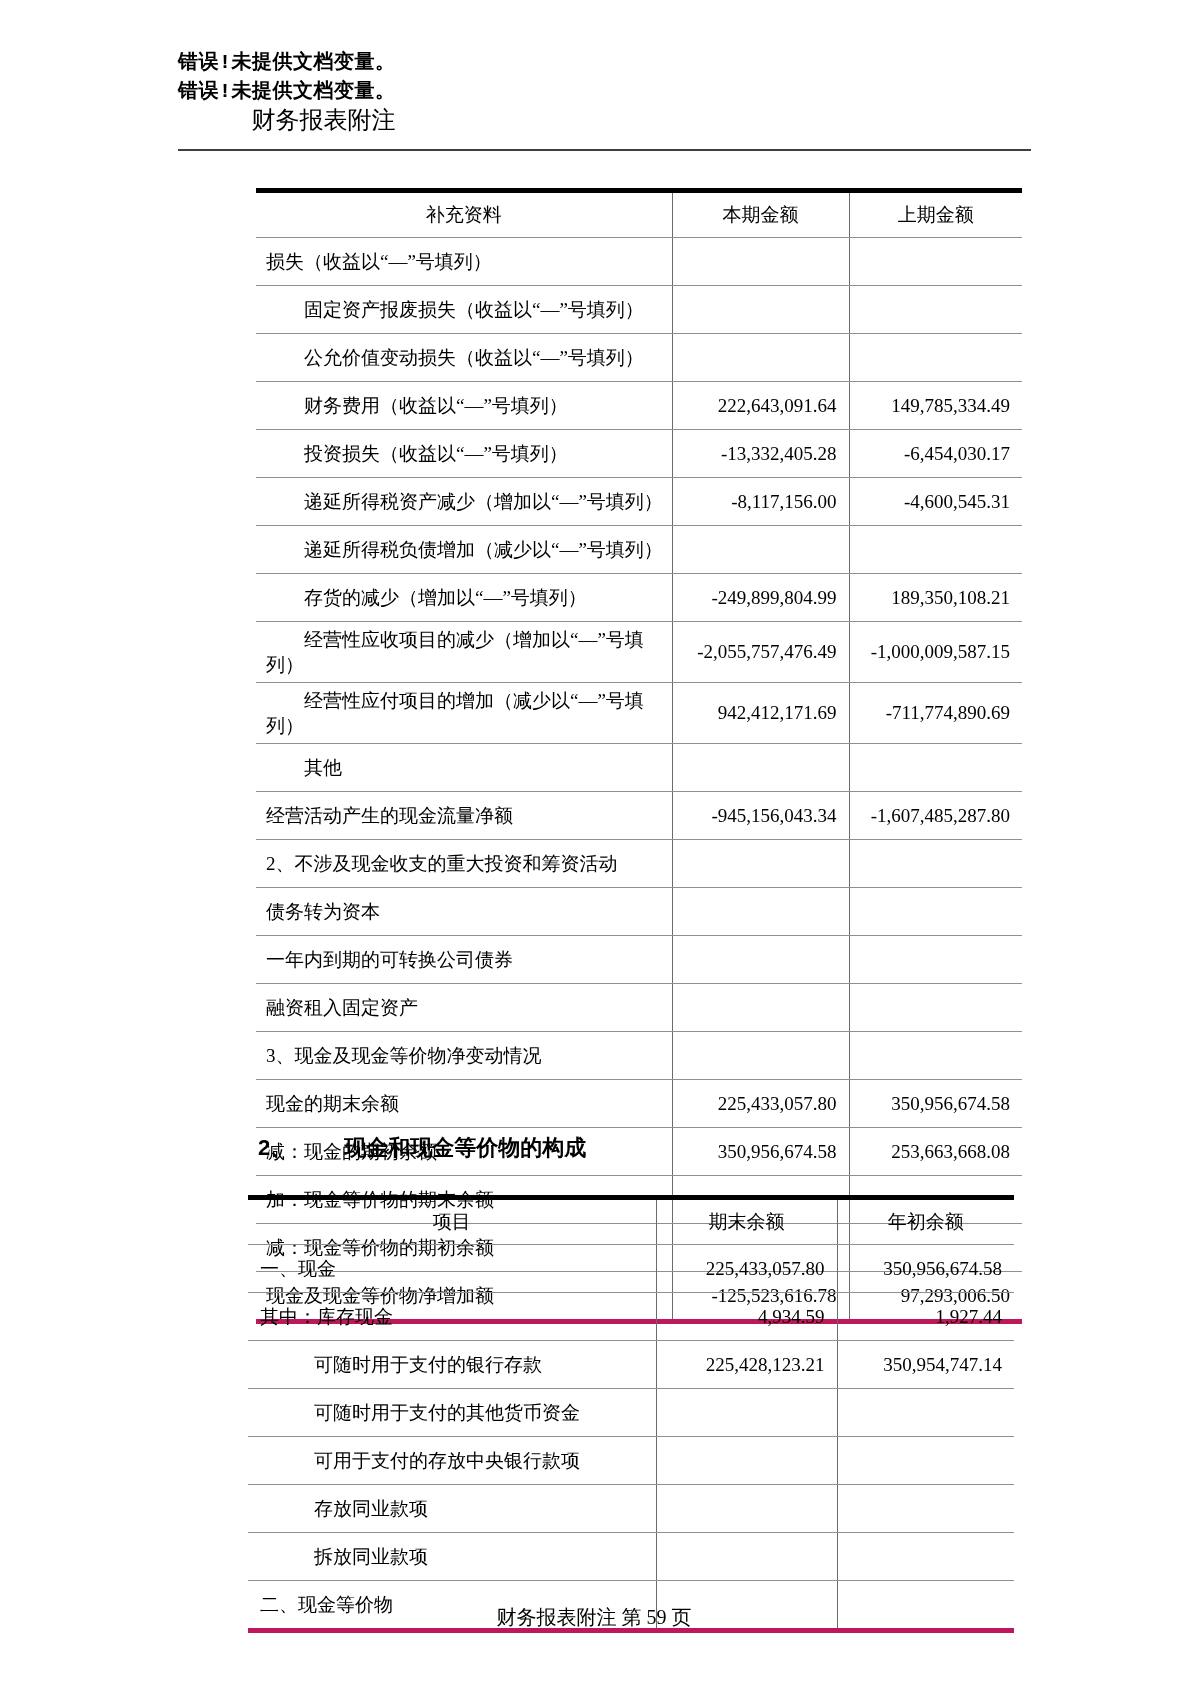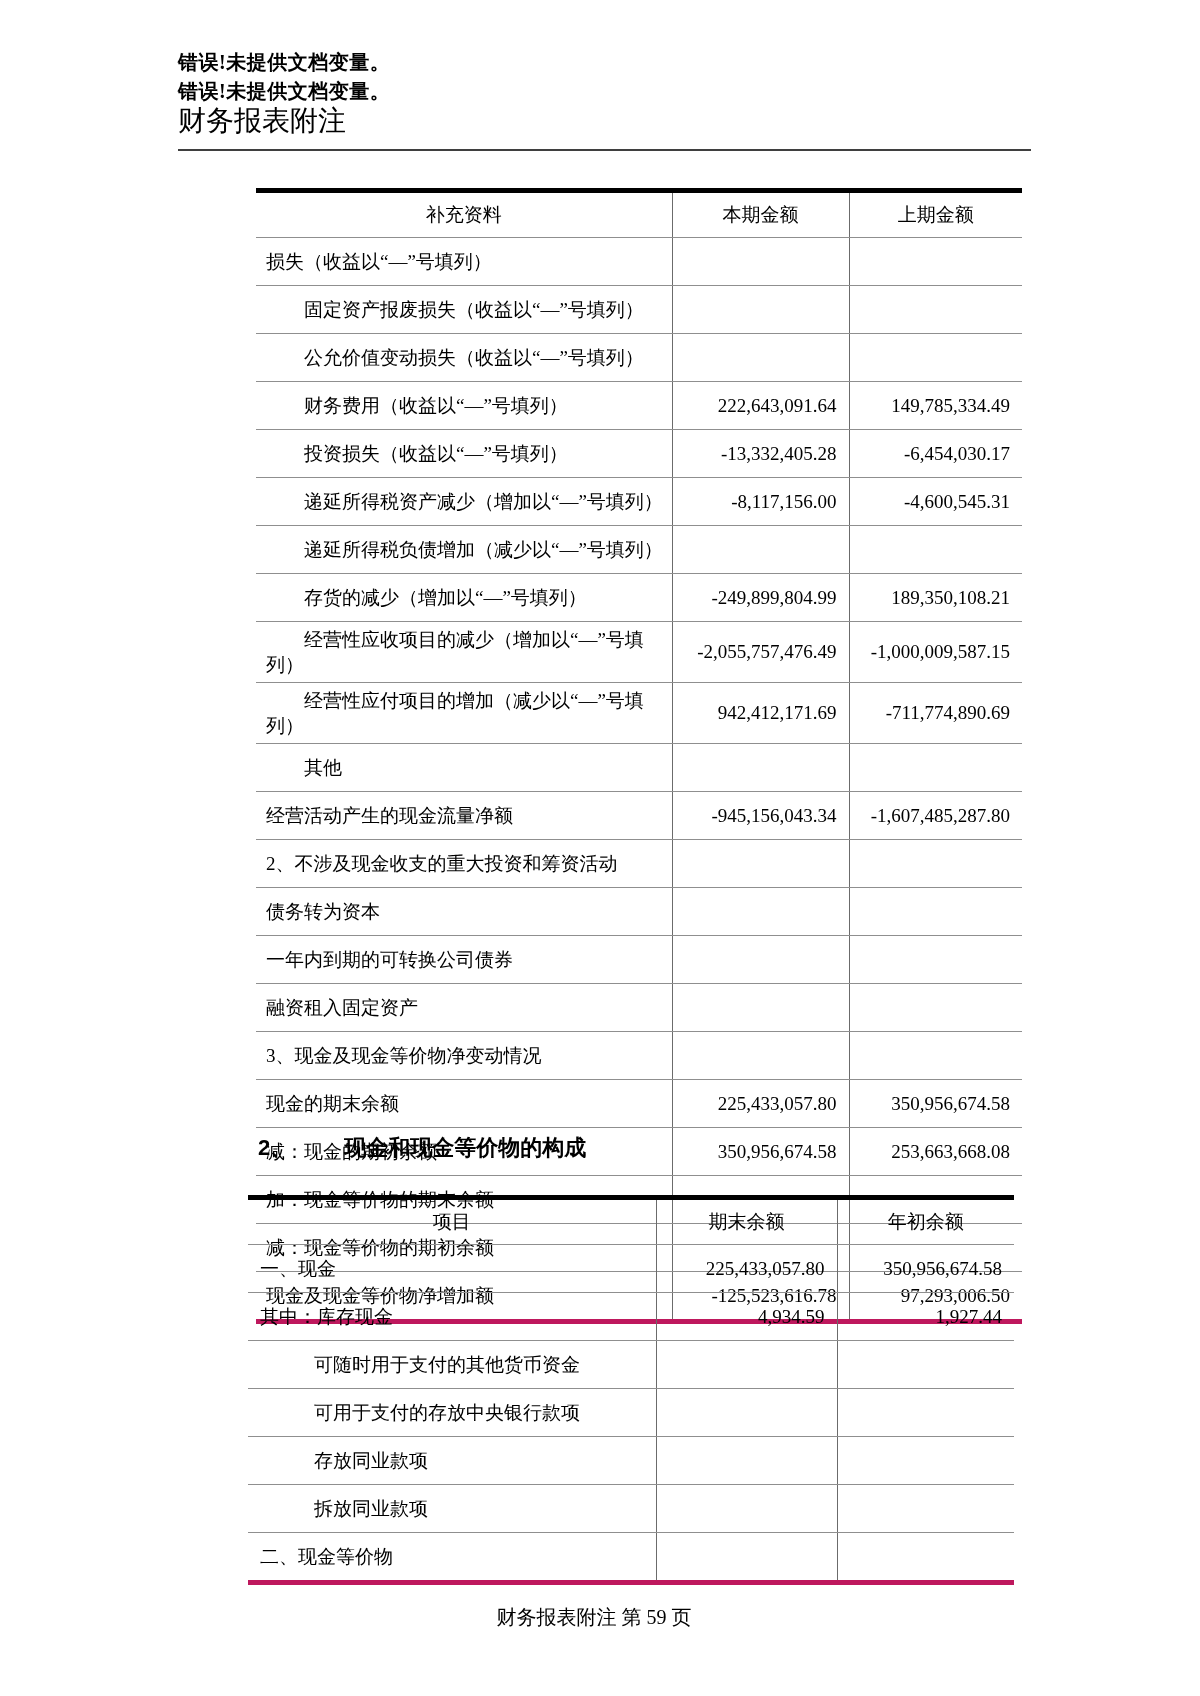--- a/index.html
+++ b/index.html
@@ -2,22 +2,22 @@
 <html lang="zh"><head>
 <meta charset="utf-8">
 <style>
   html,body{margin:0;padding:0;background:#e8e8e8;}
   .page{
     position:relative;width:1200px;height:1696px;background:#ffffff;
     font-family:"Liberation Serif","DejaVu Serif",serif;color:#000;overflow:hidden;
     margin:0 auto;
   }
   .doc-header{position:absolute;left:178px;top:48px;}
-  .err-line{font-family:Liberation Serif, serif;font-weight:bold;font-size:20px;line-height:29px;letter-spacing:0.5px;}
-  .sub-line{font-size:28px;line-height:29px;}
+  .err-line{font-family:Liberation Mono, monospace;font-weight:bold;font-size:20px;line-height:29px;letter-spacing:0.5px;}
+  .sub-line{font-size:24px;line-height:29px;text-align:right;}
   .header-rule{position:absolute;left:178px;top:149px;width:853px;height:2px;background:#3f3f3f;}
 
   .t1wrap{position:absolute;left:256px;top:188px;}
   .t2wrap{position:absolute;left:248px;top:1195px;}
 
   table{border-collapse:collapse;table-layout:fixed;width:766px;
         border-top:5px solid #000;border-bottom:5px solid #be185d;}
   th,td{font-weight:normal;font-size:19px;vertical-align:middle;padding:0;overflow:hidden;}
   thead th{height:44px;text-align:center;border-bottom:1px solid #8f8f8f;font-size:19px;}
   tbody td{height:37px;border-bottom:1px solid #8f8f8f;}
@@ -203,20 +203,25 @@
             <td class="lbl">一、现金</td>
             <td class="val">225,433,057.80</td>
             <td class="val">350,956,674.58</td>
           </tr>
           <tr>
             <td class="lbl">其中：库存现金</td>
             <td class="val">4,934.59</td>
             <td class="val">1,927.44</td>
           </tr>
           <tr class="ind">
+            <td class="lbl">可随时用于支付的银行存款</td>
+            <td class="val">225,428,123.21</td>
+            <td class="val">350,954,747.14</td>
+          </tr>
+          <tr class="ind">
             <td class="lbl">可随时用于支付的其他货币资金</td>
             <td class="val"></td>
             <td class="val"></td>
           </tr>
           <tr class="ind">
             <td class="lbl">可用于支付的存放中央银行款项</td>
             <td class="val"></td>
             <td class="val"></td>
           </tr>
           <tr class="ind">

